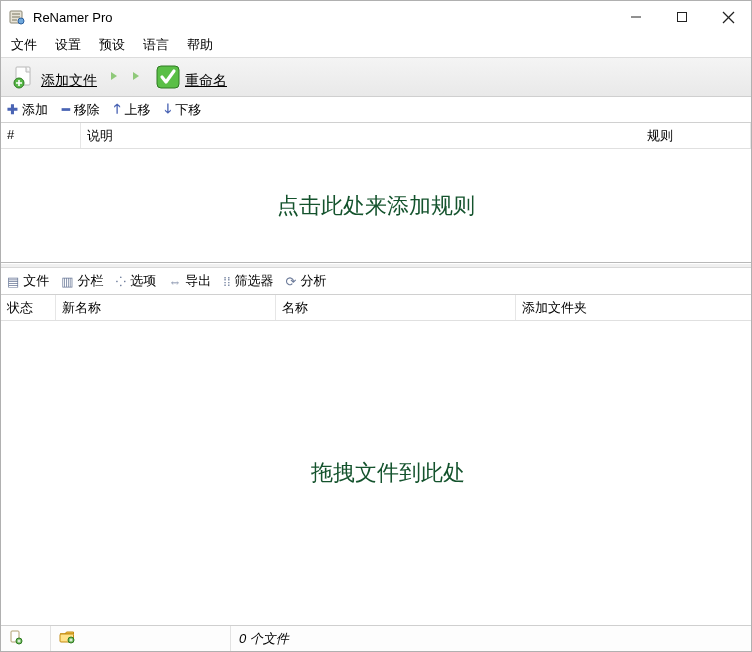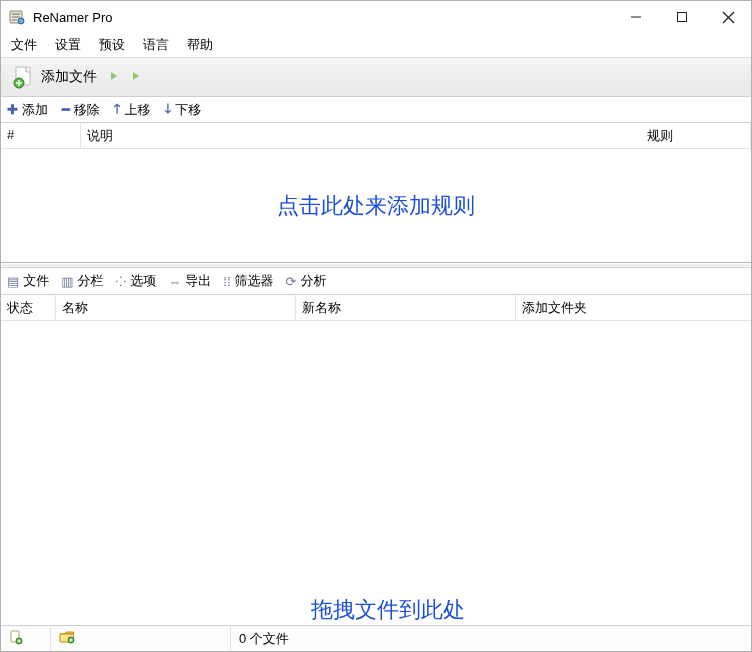--- a/index.html
+++ b/index.html
@@ -8,39 +8,39 @@
   .titlebar { height:32px; display:flex; align-items:center; padding:0 0 0 8px; background:#fff; }
   .titlebar .app-icon { width:16px; height:16px; margin-right:8px; }
   .titlebar .title-text { font-size:13px; flex:0 0 auto; }
   .titlebar .spacer { flex:1; }
   .winbtns { display:flex; height:100%; }
   .winbtn { width:46px; display:flex; align-items:center; justify-content:center; font-size:14px; color:#222; }
   .winbtn svg { display:block; }
   .menubar { height:24px; display:flex; align-items:center; padding:0 10px; gap:18px; background:#fff; }
   .menubar span { font-size:13px; }
   .toolbar { height:40px; background:linear-gradient(#f4f4f4,#e9e9e9); border-top:1px solid #dcdcdc; border-bottom:1px solid #cfcfcf; display:flex; align-items:center; padding:0 6px; gap:6px; }
-  .tbtn { display:flex; align-items:center; gap:4px; padding:2px 4px; font-size:14px; }
+  .tbtn { display:flex; align-items:flex-end; gap:4px; padding:2px 4px; font-size:14px;text-decoration:underline; }
   .tbtn .ico { width:26px; height:26px; display:flex; align-items:center; justify-content:center; }
   .arrow-sep { color:#7bb661; font-size:14px; padding:0 2px; }
   .rules-bar { height:26px; border-bottom:1px solid #d0d0d0; display:flex; align-items:center; padding:0 6px; gap:14px; font-size:13px; }
   .rules-bar .mini { display:flex; align-items:center; gap:4px; }
   .rules-area { height:140px; border-bottom:1px solid #b8b8b8; display:flex; flex-direction:column; position:relative; }
   .rules-header { height:26px; display:flex; align-items:stretch; border-bottom:1px solid #e0e0e0; background:#fff; }
   .rules-header .col { border-right:1px solid #e6e6e6; padding:4px 6px; font-size:13px; }
   .rules-body { flex:1; display:flex; align-items:center; justify-content:center; }
-  .placeholder { color:#1d4ed8; font-size:22px; }
+  .placeholder { color:#14532d; font-size:22px; }
   .splitter { height:5px; background:#f0f0f0; border-top:1px solid #fff; border-bottom:1px solid #d8d8d8; }
   .files-bar { height:26px; display:flex; align-items:center; padding:0 6px; gap:12px; font-size:13px; }
   .files-bar .mini { display:flex; align-items:center; gap:4px; }
   .files-area { flex:1; display:flex; flex-direction:column; border-top:1px solid #d0d0d0; }
   .files-header { height:26px; display:flex; align-items:stretch; border-bottom:1px solid #e0e0e0; background:#fff; }
   .files-header .col { border-right:1px solid #e6e6e6; padding:4px 6px; font-size:13px; }
-  .files-body { flex:1; display:flex; align-items:flex-end; justify-content:center;padding-left:24px; }
+  .files-body { flex:1; display:flex; align-items:center; justify-content:center;padding-left:24px; }
   .statusbar { height:26px; border-top:1px solid #cfcfcf; display:flex; align-items:center; background:#fdfdfd; font-size:13px; }
-  .statusbar .cell { height:100%; display:flex; align-items:center; padding:0 8px; border-right:1px solid #e2e2e2; }
+  .statusbar .cell { height:100%; display:flex; align-items:center; padding:0 8px; border-right:1px solid #e2e2e2;font-style:italic; }
   svg { overflow:visible; }
 </style>
 </head>
 <body>
 
 <div class="window">
 
   <div class="titlebar">
     <span class="app-icon">
       <svg width="16" height="16" viewBox="0 0 16 16">
@@ -94,20 +94,29 @@
     <span class="arrow-sep">
       <svg width="12" height="12">
           <path d="M2 2 L8 6 L2 10 z" fill="#8fc97a"></path>
         </svg>
     </span>
     <span class="arrow-sep">
       <svg width="12" height="12">
           <path d="M2 2 L8 6 L2 10 z" fill="#8fc97a"></path>
         </svg>
     </span>
+    <div class="tbtn">
+      <span class="ico">
+        <svg width="26" height="26" viewBox="0 0 26 26">
+          <rect x="2" y="2" width="22" height="22" rx="4" fill="#5abf46" stroke="#2e7a22"></rect>
+          <path d="M7 13 l4 5 l8 -11" fill="none" stroke="#fff" stroke-width="3.2" stroke-linecap="round" stroke-linejoin="round"></path>
+        </svg>
+      </span>
+      <span>重命名</span>
+    </div>
   </div>
 
   <div class="rules-bar">
     <div class="mini">
       <span style="color:#4a64b4;font-weight:bold;">✚</span>
       <span>添加</span>
     </div>
     <div class="mini">
       <span style="color:#4a64b4;font-weight:bold;">━</span>
       <span>移除</span>
@@ -158,22 +167,22 @@
     </div>
     <div class="mini">
       <span style="color:#6b7a99;">⟳</span>
       <span>分析</span>
     </div>
   </div>
 
   <div class="files-area">
     <div class="files-header">
       <div class="col" style="width:55px">状态</div>
+      <div class="col" style="width:220px">新名称</div>
       <div class="col" style="width:240px">名称</div>
-      <div class="col" style="width:220px">新名称</div>
       <div class="col" style="flex:1;border-right:none">添加文件夹</div>
     </div>
     <div class="files-body">
       <span class="placeholder">拖拽文件到此处</span>
     </div>
   </div>
 
   <div class="statusbar">
     <div class="cell" style="width:50px">
       <span>

